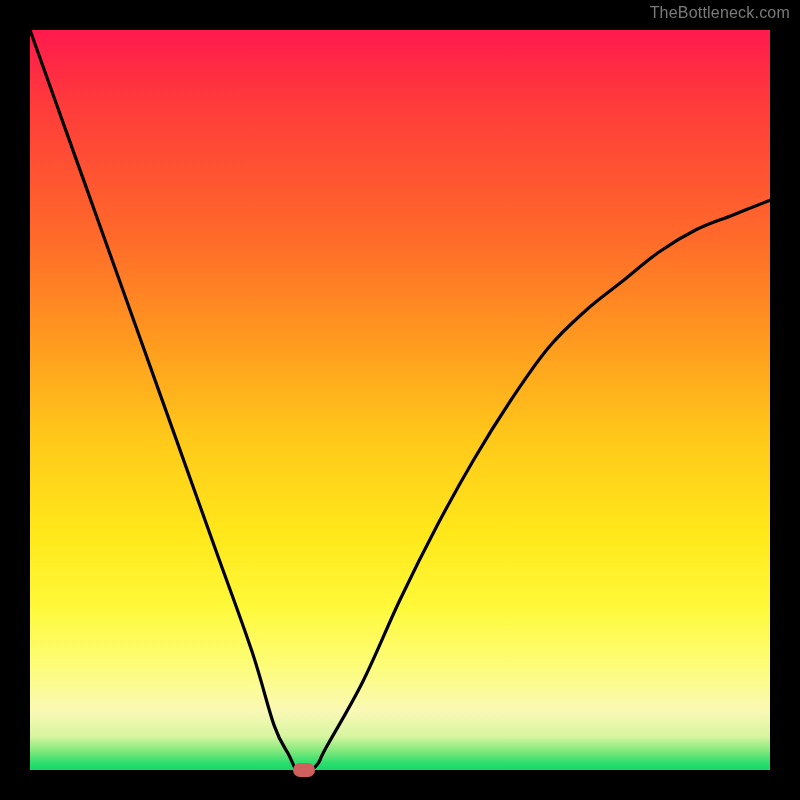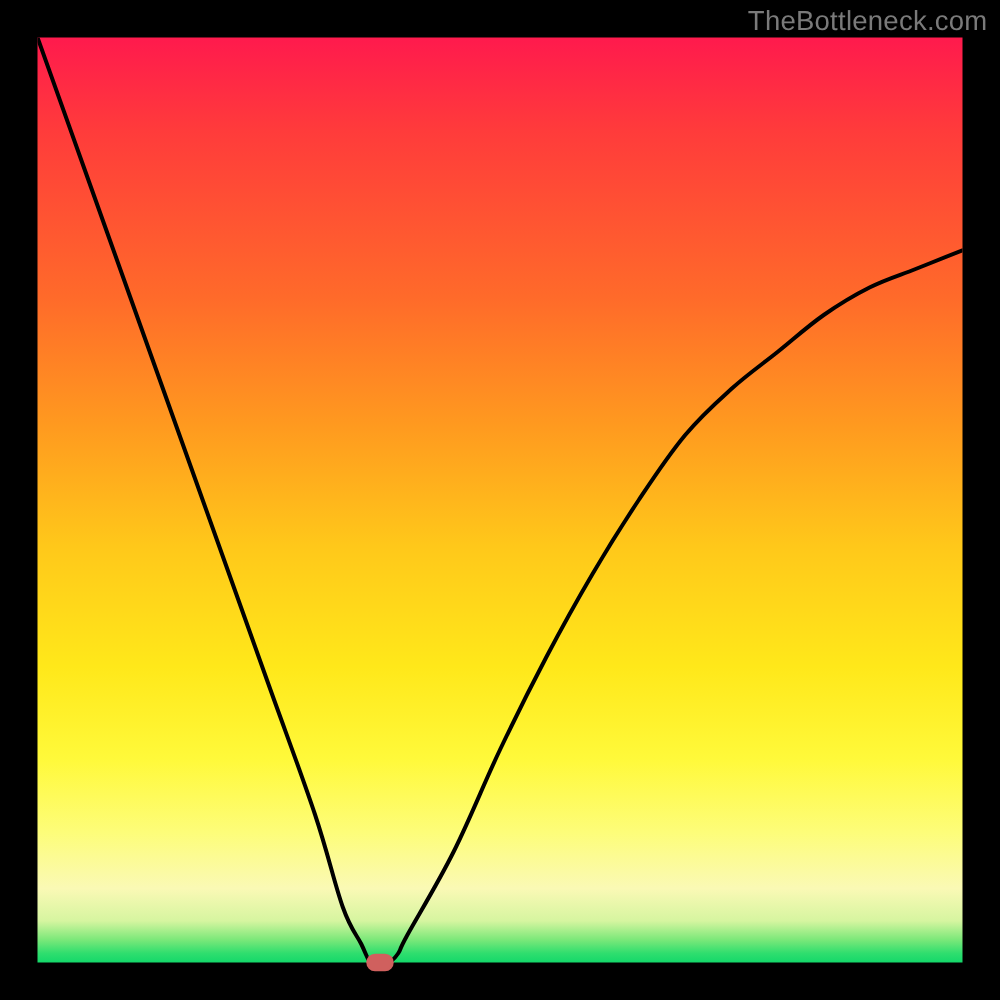--- a/index.html
+++ b/index.html
@@ -53,21 +53,21 @@
     height: 14px;
     border-radius: 7px;
     background: #d0605e;
     transform: translate(-50%, -50%);
   }
   .watermark {
     position: absolute;
     top: 4px;
     right: 10px;
     color: #7a7a7a;
-    font-size: 22px;
+    font-size: 16px;
     letter-spacing: 0.2px;
     font-weight: 500;
     user-select: none;
   }
 </style>
 </head>
 <body>
 
 <div class="frame">
   <div class="watermark">TheBottleneck.com</div>

